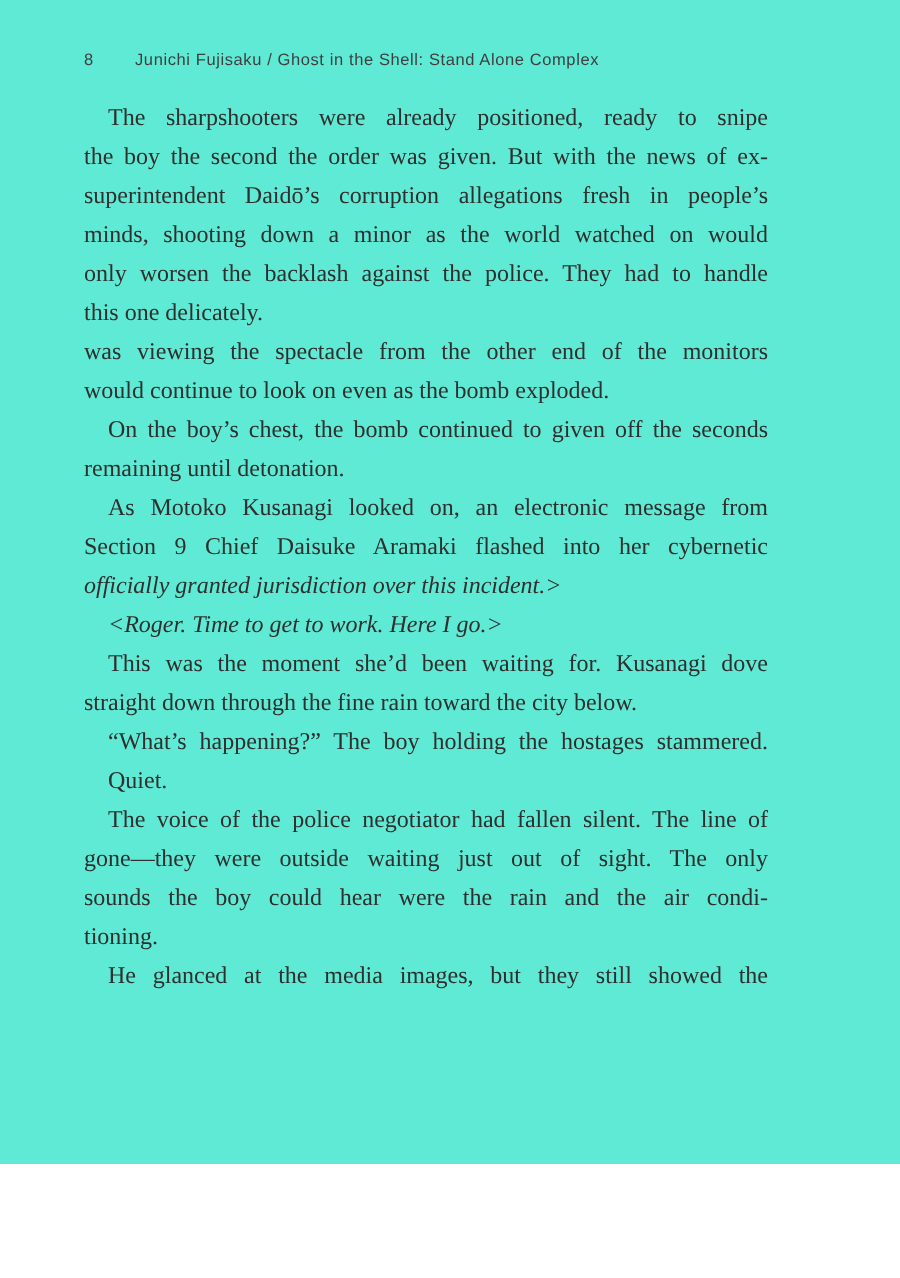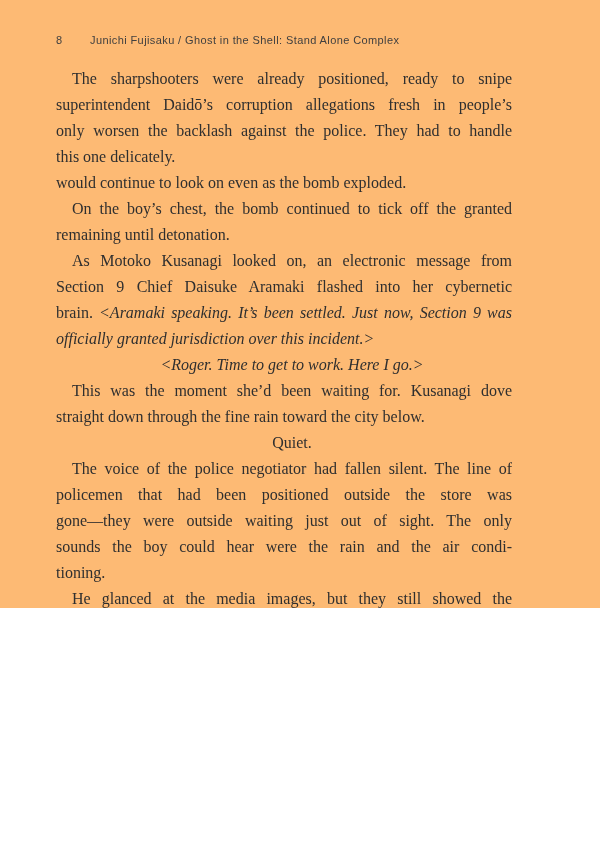--- a/index.html
+++ b/index.html
@@ -3,22 +3,22 @@
 <meta charset="utf-8">
 <style>
   html, body {
     margin: 0;
     padding: 0;
     background: #ffffff;
   }
   .page {
     position: relative;
     width: 600px;
-    height: 608px;
-    background: #fdba74;
+    height: 776px;
+    background: #5eead4;
     overflow: hidden;
     box-sizing: border-box;
     padding: 33px 88px 0 56px;
   }
   .header {
     font-family: "Liberation Sans", sans-serif;
     font-size: 11px;
     letter-spacing: 0.4px;
     color: #3f3f3f;
     height: 14px;
@@ -43,49 +43,50 @@
     text-align: left;
     white-space: normal;
   }
   .line.j {
     text-align: justify;
     text-align-last: justify;
   }
   .line.ind {
     padding-left: 16px;
     box-sizing: border-box;
-    text-align: center;
   }
   .it {
     font-style: italic;
   }
 </style>
 </head>
 <body>
 
 <div class="page">
   <div class="header">
     <span class="pagenum">8</span><span class="running-title">Junichi Fujisaku / Ghost in the Shell: Stand Alone Complex</span>
   </div>
   <div class="body-text" id="body-text">
       <div class="line j ind"><span>The sharpshooters were already positioned, ready to snipe</span></div>
+      <div class="line j"><span>the boy the second the order was given. But with the news of ex-</span></div>
       <div class="line j"><span>superintendent Daidō’s corruption allegations fresh in people’s</span></div>
+      <div class="line j"><span>minds, shooting down a minor as the world watched on would</span></div>
       <div class="line j"><span>only worsen the backlash against the police. They had to handle</span></div>
       <div class="line"><span>this one delicately.</span></div>
+      <div class="line j"><span>was viewing the spectacle from the other end of the monitors</span></div>
       <div class="line"><span>would continue to look on even as the bomb exploded.</span></div>
-      <div class="line j ind"><span>On the boy’s chest, the bomb continued to tick off the granted</span></div>
+      <div class="line j ind"><span>On the boy’s chest, the bomb continued to given off the seconds</span></div>
       <div class="line"><span>remaining until detonation.</span></div>
       <div class="line j ind"><span>As Motoko Kusanagi looked on, an electronic message from</span></div>
       <div class="line j"><span>Section 9 Chief Daisuke Aramaki flashed into her cybernetic</span></div>
-      <div class="line j"><span>brain. </span><span class="it">&lt;Aramaki speaking. It’s been settled. Just now, Section 9 was</span></div>
       <div class="line"><span class="it">officially granted jurisdiction over this incident.&gt;</span></div>
       <div class="line ind"><span class="it">&lt;Roger. Time to get to work. Here I go.&gt;</span></div>
       <div class="line j ind"><span>This was the moment she’d been waiting for. Kusanagi dove</span></div>
       <div class="line"><span>straight down through the fine rain toward the city below.</span></div>
+      <div class="line j ind"><span>“What’s happening?” The boy holding the hostages stammered.</span></div>
       <div class="line ind"><span>Quiet.</span></div>
       <div class="line j ind"><span>The voice of the police negotiator had fallen silent. The line of</span></div>
-      <div class="line j"><span>policemen that had been positioned outside the store was</span></div>
       <div class="line j"><span>gone—they were outside waiting just out of sight. The only</span></div>
       <div class="line j"><span>sounds the boy could hear were the rain and the air condi-</span></div>
       <div class="line"><span>tioning.</span></div>
       <div class="line j ind"><span>He glanced at the media images, but they still showed the</span></div>
     </div>
 </div>
 
 </body></html>

